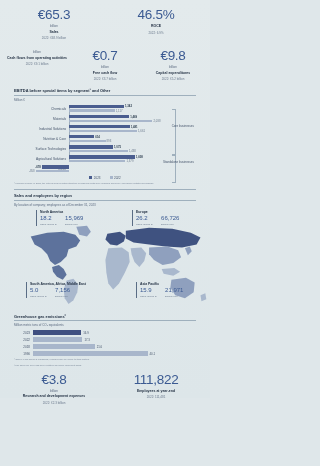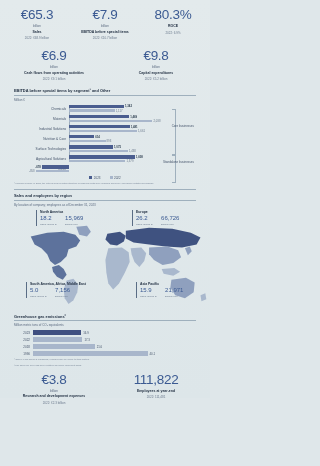--- a/index.html
+++ b/index.html
@@ -85,38 +85,37 @@
 
   <div class="kpi-section">
     <div class="kpi-row">
       <div class="kpi">
         <div class="kpi-value">€65.3</div>
         <div class="kpi-unit">billion</div>
         <div class="kpi-label">Sales</div>
         <div class="kpi-prev">2022: €68.9 billion</div>
       </div>
       <div class="kpi">
-        <div class="kpi-value">€7.9</div>
-        <div class="kpi-unit">billion</div>
-        <div class="kpi-label">EBITDA before special items</div>
-        <div class="kpi-prev">2022: €10.7 billion</div>
-      </div>
-      <div class="kpi">
-        <div class="kpi-value">80.3%</div>
+        <div class="kpi-value">46.5%</div>
         <div class="kpi-unit"></div>
         <div class="kpi-label">ROCE</div>
         <div class="kpi-prev">2022: 6.9%</div>
       </div>
     </div>
     <div class="kpi-row">
       <div class="kpi">
-        <div class="kpi-value">€6.9</div>
         <div class="kpi-unit">billion</div>
         <div class="kpi-label">Cash flows from operating activities</div>
         <div class="kpi-prev">2022: €9.1 billion</div>
+      </div>
+      <div class="kpi">
+        <div class="kpi-value">€0.7</div>
+        <div class="kpi-unit">billion</div>
+        <div class="kpi-label">Free cash flow</div>
+        <div class="kpi-prev">2022: €3.7 billion</div>
       </div>
       <div class="kpi">
         <div class="kpi-value">€9.8</div>
         <div class="kpi-unit">billion</div>
         <div class="kpi-label">Capital expenditures</div>
         <div class="kpi-prev">2022: €5.2 billion</div>
       </div>
     </div>
   </div>
 

